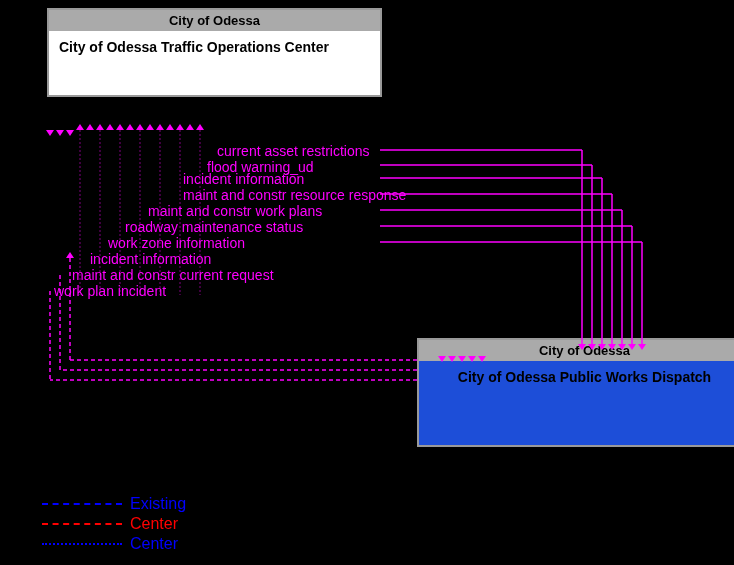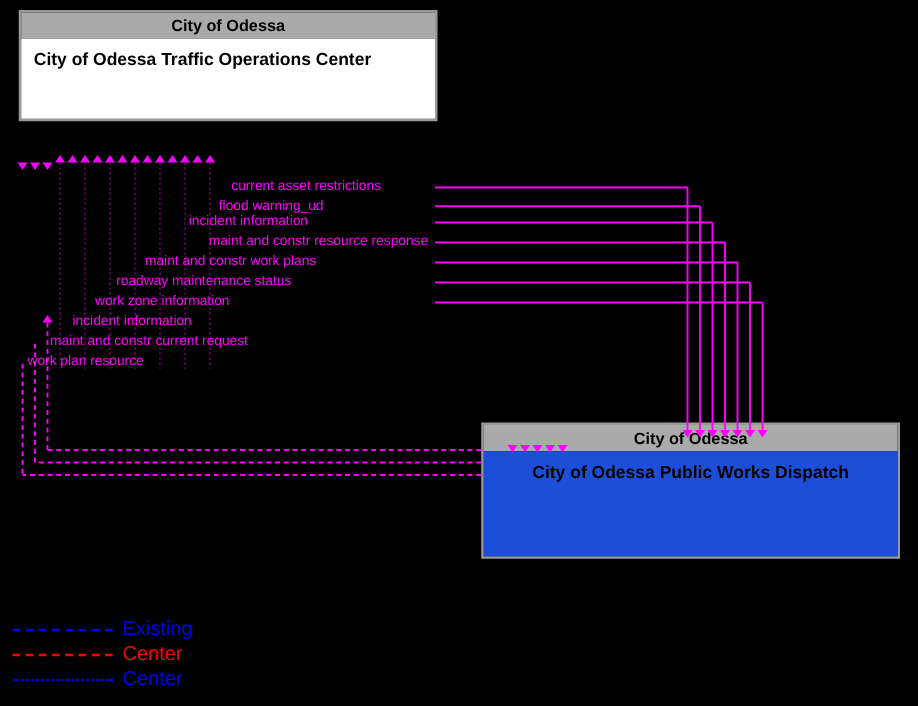--- a/index.html
+++ b/index.html
@@ -10,20 +10,21 @@
       overflow: hidden;
       font-family: Arial, sans-serif;
       position: relative;
     }
 
     .diagram-container {
       width: 586px;
       height: 565px;
       position: relative;
       background: #000;
+      margin-left: 32px;
     }
 
     
     .toc-box {
       position: absolute;
       top: 8px;
       left: 15px;
       width: 335px;
       border: 2px solid #999;
       background: #000;
@@ -76,21 +77,21 @@
       position: absolute;
       top: 0;
       left: 0;
       width: 734px;
       height: 565px;
     }
 
     
     .flow-label {
       position: absolute;
-      font-size: 11px;
+      font-size: 14px;
       white-space: nowrap;
     }
 
     
     .legend {
       position: absolute;
       bottom: 10px;
       left: 10px;
     }
     .legend-item {
@@ -198,40 +199,40 @@
 
   <div class="flow-label" style="top:143px; left:185px; color:#ff00ff;">
     <span>current asset restrictions</span>
   </div>
   <div class="flow-label" style="top:159px; left:175px; color:#ff00ff;">
     <span>flood warning_ud</span>
   </div>
   <div class="flow-label" style="top:171px; left:151px; color:#ff00ff;">
     <span>incident information</span>
   </div>
-  <div class="flow-label" style="top:187px; left:132px; color:#ff00ff;padding-left:35px;">
+  <div class="flow-label" style="top:187px; left:116px; color:#ff00ff;padding-left:35px;">
     <span>maint and constr resource response</span>
   </div>
   <div class="flow-label" style="top:203px; left:116px; color:#ff00ff;">
     <span>maint and constr work plans</span>
   </div>
   <div class="flow-label" style="top:219px; left:93px; color:#ff00ff;">
     <span>roadway maintenance status</span>
   </div>
   <div class="flow-label" style="top:235px; left:76px; color:#ff00ff;">
     <span>work zone information</span>
   </div>
   <div class="flow-label" style="top:251px; left:58px; color:#ff00ff;">
     <span>incident information</span>
   </div>
   <div class="flow-label" style="top:267px; left:40px; color:#ff00ff;">
     <span>maint and constr current request</span>
   </div>
   <div class="flow-label" style="top:283px; left:22px; color:#ff00ff;">
-    <span>work plan resource</span>
+    <span>work plan incident</span>
   </div>
 
   <div class="legend">
     <div class="legend-item">
       <div class="legend-line" style="border-top-color: #0000ff;"></div>
       <span class="legend-label" style="color:#0000ff;">Existing</span>
     </div>
     <div class="legend-item">
       <div class="legend-line" style="border-top-color: #ff0000;"></div>
       <span class="legend-label" style="color:#ff0000;">Center</span>

